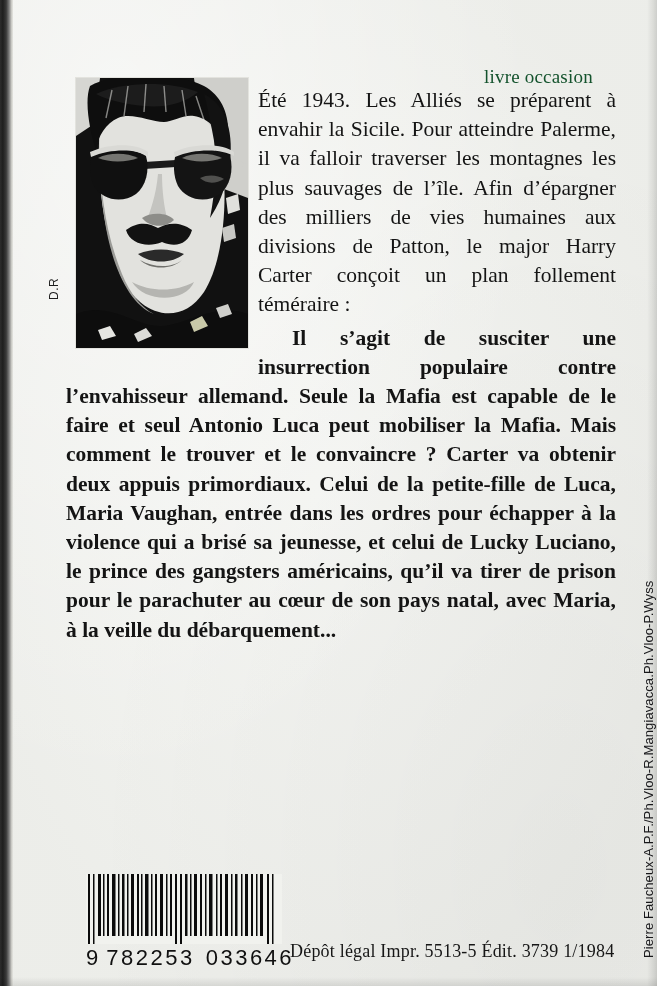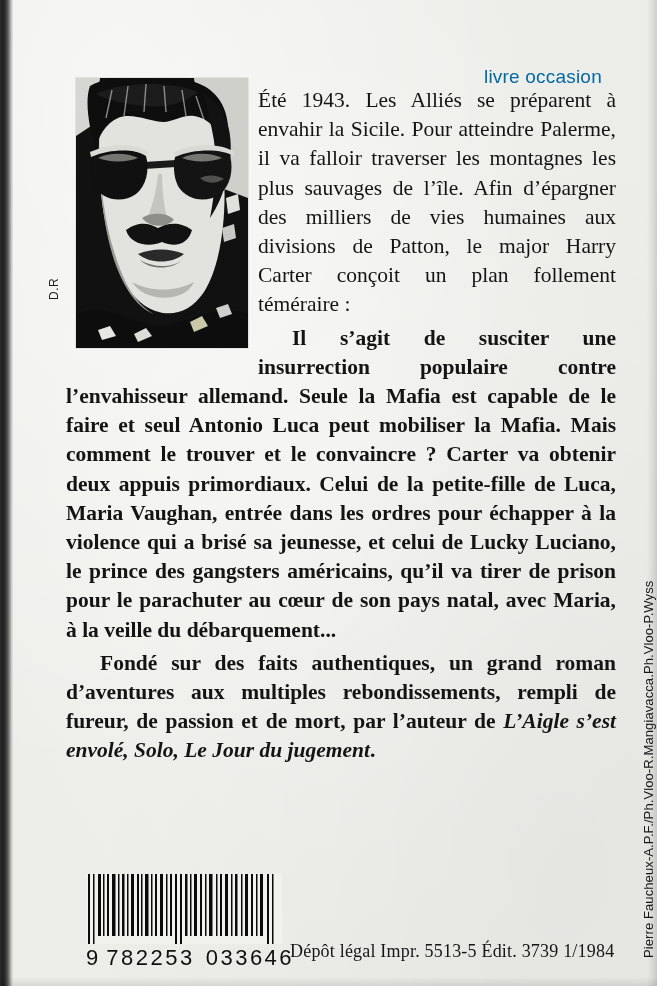--- a/index.html
+++ b/index.html
@@ -74,23 +74,23 @@
     transform: rotate(-90deg);
     transform-origin: left top;
     white-space: nowrap;
   }
 
   
   .watermark {
     position: absolute;
     left: 484px;
     top: 66px;
-    font-family: Liberation Sans, sans-serif;
+    font-family: Liberation Serif, serif;
     font-size: 19px;
-    color: #0369a1;
+    color: #14532d;
     letter-spacing: 0.2px;
     white-space: nowrap;
     z-index: 5;
   }
 
   
   .blurb {
     position: absolute;
     left: 62px;
     top: 82px;
@@ -250,21 +250,20 @@
   </div>
 
   <div class="photo-credit">D.R</div>
 
   <div class="watermark">livre occasion</div>
 
   <div class="blurb">
     <div class="float-photo-spacer"></div>
     <p>Été 1943. Les Alliés se préparent à envahir la Sicile. Pour atteindre Palerme, il va falloir traverser les montagnes les plus sauvages de l’île. Afin d’épargner des milliers de vies humaines aux divisions de Patton, le major Harry Carter conçoit un plan follement téméraire :</p>
     <p class="indent">Il s’agit de susciter une insurrection populaire contre l’envahisseur allemand. Seule la Mafia est capable de le faire et seul Antonio Luca peut mobiliser la Mafia. Mais comment le trouver et le convaincre ? Carter va obtenir deux appuis primordiaux. Celui de la petite-fille de Luca, Maria Vaughan, entrée dans les ordres pour échapper à la violence qui a brisé sa jeunesse, et celui de Lucky Luciano, le prince des gangsters américains, qu’il va tirer de prison pour le parachuter au cœur de son pays natal, avec Maria, à la veille du débarquement...</p>
-    <p class="indent"><span>Fondé sur des faits authentiques, un grand roman d’aventures aux multiples rebondissements, rempli de fureur, de passion et de mort, par l’auteur de </span><i>L’Aigle s’est envolé, Solo, Le Jour du jugement</i><span>.</span></p>
   </div>
 
   <div class="design-credit">Pierre Faucheux-A.P.F./Ph.Vloo-R.Mangiavacca.Ph.Vloo-P.Wyss</div>
 
   <div class="barcode-block">
     <svg class="barcode-bars" viewBox="0 0 196 70" preserveAspectRatio="none">
       <rect x="0" y="0" width="196" height="70" fill="#f1f2ee"></rect>
       <g fill="#0b0b0b">
         <rect x="2" y="0" width="2" height="70"></rect>
         <rect x="7" y="0" width="1.5" height="70"></rect>

